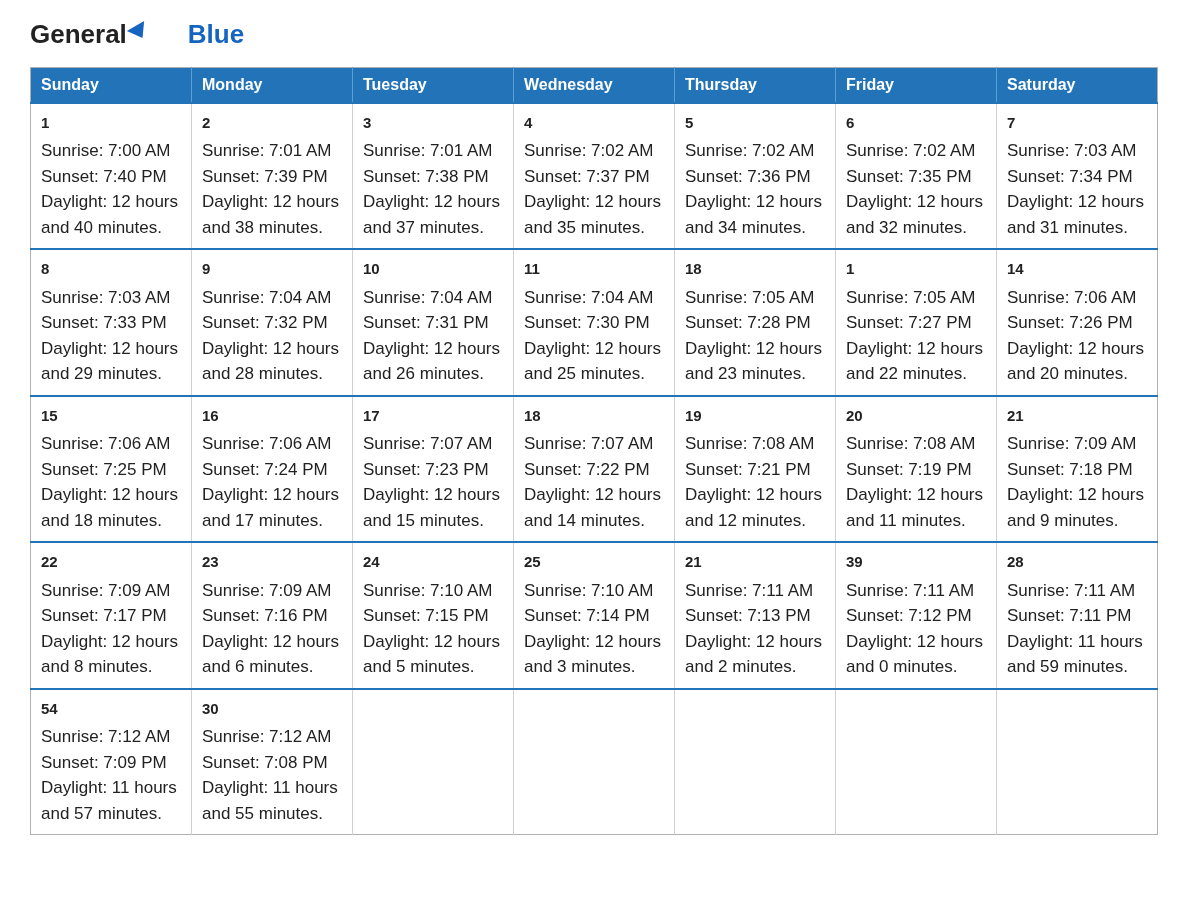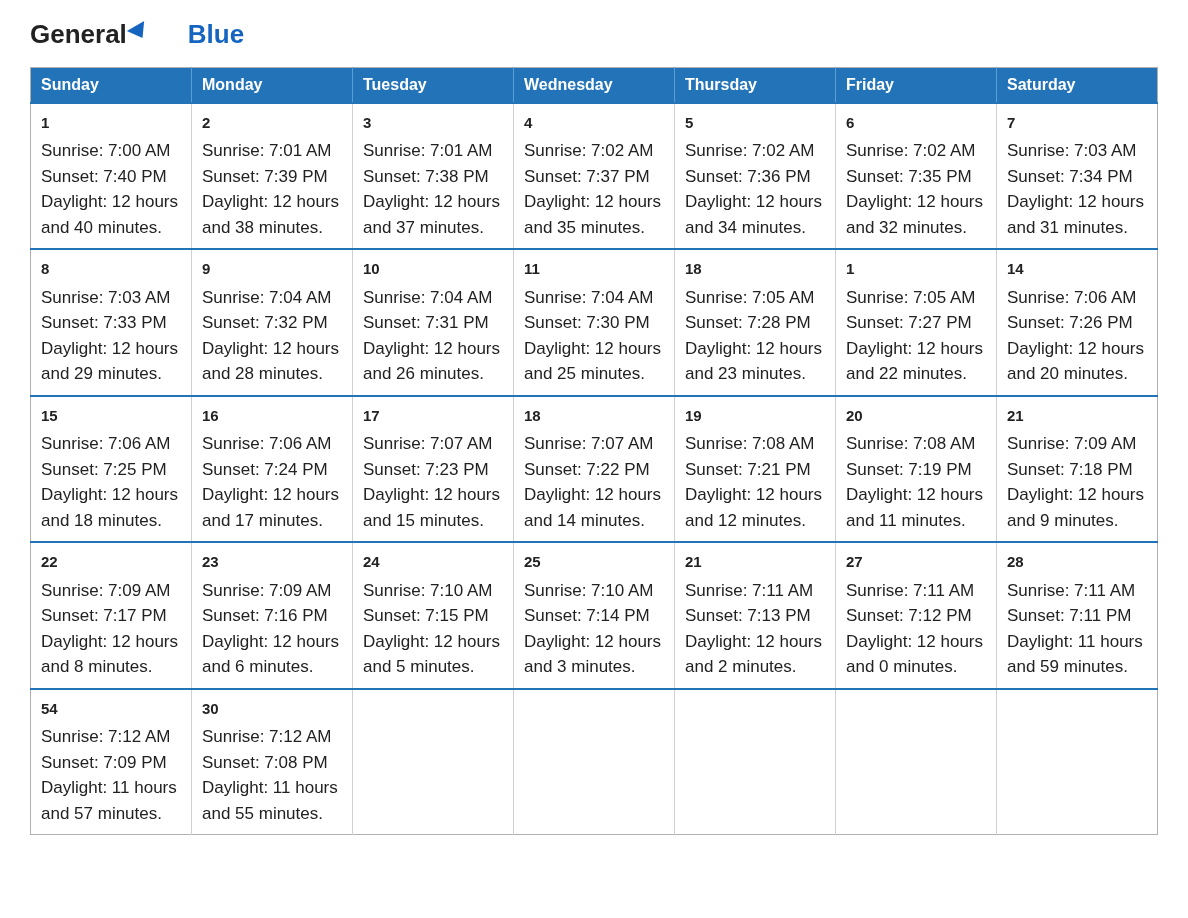--- a/index.html
+++ b/index.html
@@ -241,21 +241,21 @@
         </td>
         <td>
           <div class="day-number">25</div>
           <div class="day-info">Sunrise: 7:10 AM<br>Sunset: 7:14 PM<br>Daylight: 12 hours and 3 minutes.</div>
         </td>
         <td>
           <div class="day-number">21</div>
           <div class="day-info">Sunrise: 7:11 AM<br>Sunset: 7:13 PM<br>Daylight: 12 hours and 2 minutes.</div>
         </td>
         <td>
-          <div class="day-number">27</div>
+          <div class="day-number">39</div>
           <div class="day-info">Sunrise: 7:11 AM<br>Sunset: 7:12 PM<br>Daylight: 12 hours and 0 minutes.</div>
         </td>
         <td>
           <div class="day-number">28</div>
           <div class="day-info">Sunrise: 7:11 AM<br>Sunset: 7:11 PM<br>Daylight: 11 hours and 59 minutes.</div>
         </td>
       </tr>
       <tr>
         <td>
           <div class="day-number">54</div>

